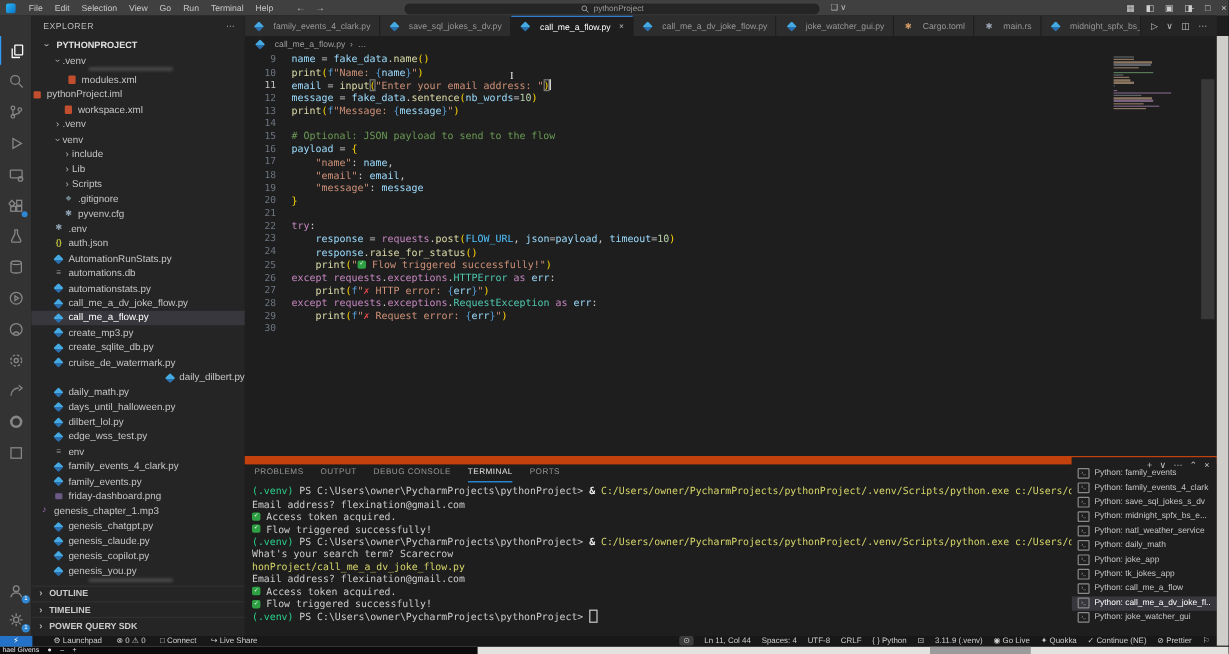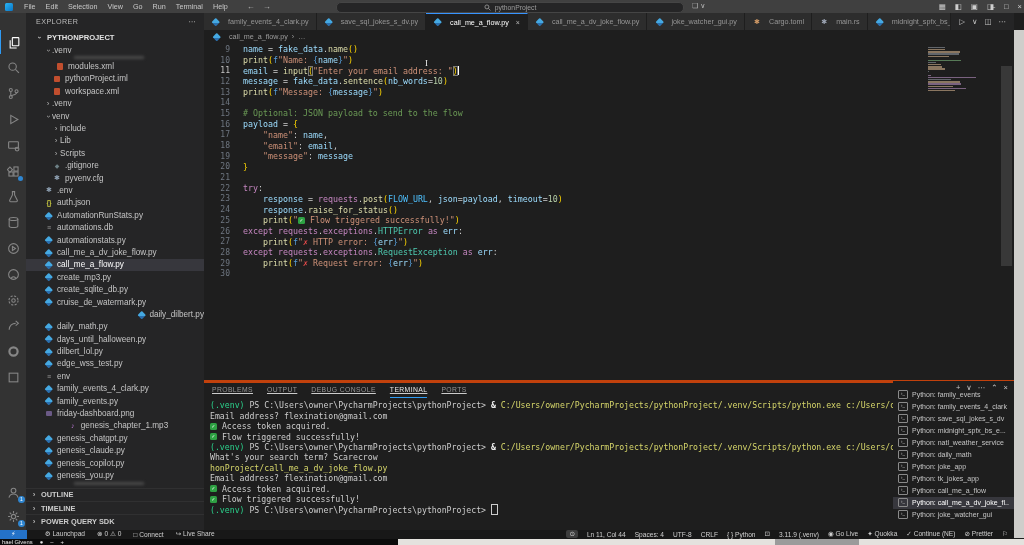--- a/index.html
+++ b/index.html
@@ -63,21 +63,21 @@
   .tk-cs{color:#4FC1FF}.tk-fp{color:#569CD6}
   .bm{outline:1px solid #7a7a7a;outline-offset:-1px;}
   .caret{display:inline-block;width:1px;height:9px;background:#fff;vertical-align:middle;}
   .ck{display:inline-block;width:7px;height:7px;background:#2ea043;border-radius:1.5px;color:#fff;font-size:5.5px;line-height:7px;text-align:center;vertical-align:-1px;font-weight:bold;}
   .xk{color:#f14c4c;font-weight:bold;}
   
   #minimap{left:928px;top:47px;width:66px;}
   #minimap div{height:1.3px;margin-bottom:0.85px;}
   #scrollbar{left:1001px;top:66px;width:11px;height:200px;background:#464647;opacity:.65;}
   
-  #panel{left:204px;top:380px;width:810px;height:150px;background:#1e1e1e;border-top:3px solid #c2410c;text-decoration:underline;}
+  #panel{left:204px;top:380px;width:810px;height:150px;background:#1e1e1e;border-top:7px solid #c2410c;}
   #panel-tabs{display:flex;gap:14px;padding:3px 0 0 8px;font-size:6.8px;letter-spacing:.4px;color:#969696;height:12px;}
   .ptab.active{color:#e7e7e7;border-bottom:1px solid #2f9cf4;}
   #terminal{position:absolute;left:6px;top:17px;width:800px;font-family:"DejaVu Sans Mono",monospace;font-size:8.2px;}
   .tline{height:10.45px;white-space:pre;display:flex;align-items:center;}
   .tk-tv{color:#2BD18B}.tk-tw{color:#cccccc}.tk-tb{color:#eeeeee;font-weight:bold}.tk-ty{color:#D6D66A}
   .tcaret{display:inline-block;width:5px;height:9px;border:1px solid #ccc;vertical-align:middle;}
   
   #termlist{left:893px;top:381px;width:121px;height:149px;background:#1e1e1e;overflow:hidden;}
   #termlist-actions{display:flex;justify-content:flex-end;gap:6px;padding:2px 6px 1px 0;color:#c5c5c5;font-size:7.5px;}
   .litem{height:12.1px;display:flex;align-items:center;gap:4px;font-size:7px;color:#c5c5c5;padding-left:5px;white-space:nowrap;overflow:hidden;}
@@ -257,21 +257,21 @@
         </div>
         <div class="blur-row" style="height: 4px;">
           <div></div>
         </div>
         <div class="trow" style="padding-left: 29px;">
           <span class="ficon">
             <span class="ico-xml"></span>
           </span>
           <span>modules.xml</span>
         </div>
-        <div class="trow" style="padding-left: 26px;">
+        <div class="trow" style="">
           <span class="ficon">
             <span class="ico-xml"></span>
           </span>
           <span>pythonProject.iml</span>
         </div>
         <div class="trow" style="padding-left: 26px;">
           <span class="ficon">
             <span class="ico-xml"></span>
           </span>
           <span>workspace.xml</span>
@@ -415,21 +415,21 @@
             <span class="ico-py"></span>
           </span>
           <span>family_events.py</span>
         </div>
         <div class="trow" style="padding-left: 18px;">
           <span class="ficon">
             <span class="ico-img"></span>
           </span>
           <span>friday-dashboard.png</span>
         </div>
-        <div class="trow" style="padding-left: 6px; justify-content: center;">
+        <div class="trow" style="padding-left: 6px;">
           <span class="ficon">
             <span class="ico-audio">♪</span>
           </span>
           <span>genesis_chapter_1.mp3</span>
         </div>
         <div class="trow" style="padding-left: 18px;">
           <span class="ficon">
             <span class="ico-py"></span>
           </span>
           <span>genesis_chatgpt.py</span>

